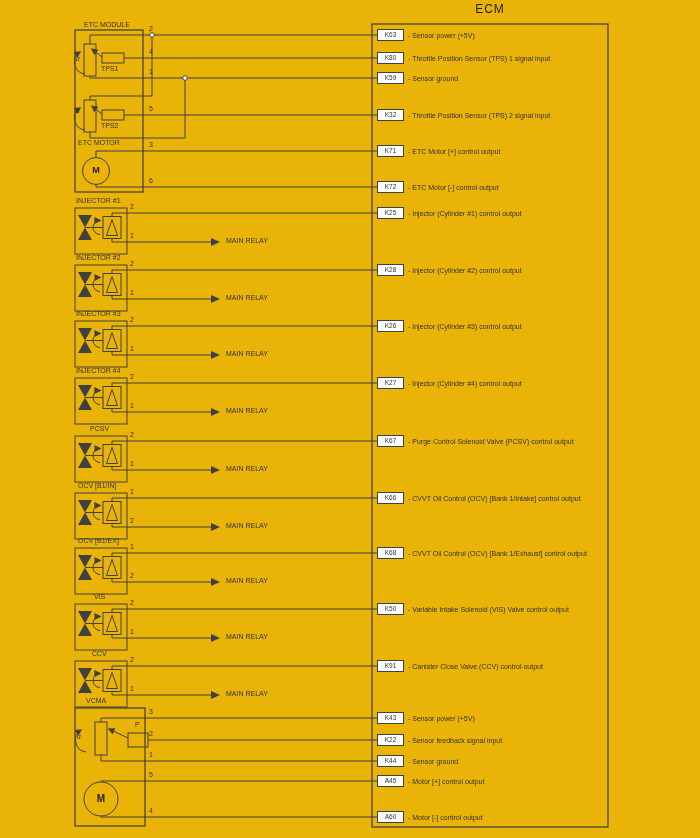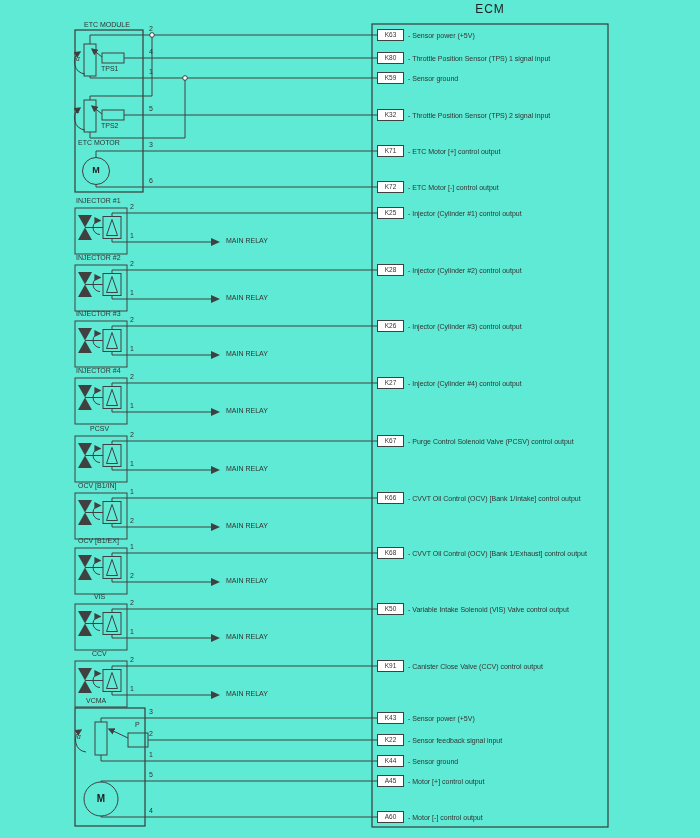--- a/index.html
+++ b/index.html
@@ -1,16 +1,16 @@
 <!DOCTYPE html>
 <html><head>
 <meta charset="utf-8">
 <style>
   html,body{margin:0;padding:0;background:#fff;}
-  #wrap{position:relative;width:700px;height:838px;background:#5eead4;overflow:hidden;
+  #wrap{position:relative;width:700px;height:838px;background:#eab308;overflow:hidden;
         font-family:"Liberation Sans",sans-serif;}
   svg{position:absolute;left:0;top:0;}
   svg *{stroke:#404040;stroke-width:1;fill:none;}
   svg .f{fill:#404040;stroke:none;}
   svg .node{fill:#ffffff;}
   svg .box{stroke:#3a3a3a;stroke-width:1.2;}
   .t{position:absolute;font-size:7px;color:#333;white-space:nowrap;line-height:8px;}
   .pn{position:absolute;font-size:7px;color:#333;line-height:8px;}
   .sym{position:absolute;color:#222;font-weight:bold;text-align:center;}
   .alpha{position:absolute;font-size:6.5px;color:#333;font-style:italic;}

